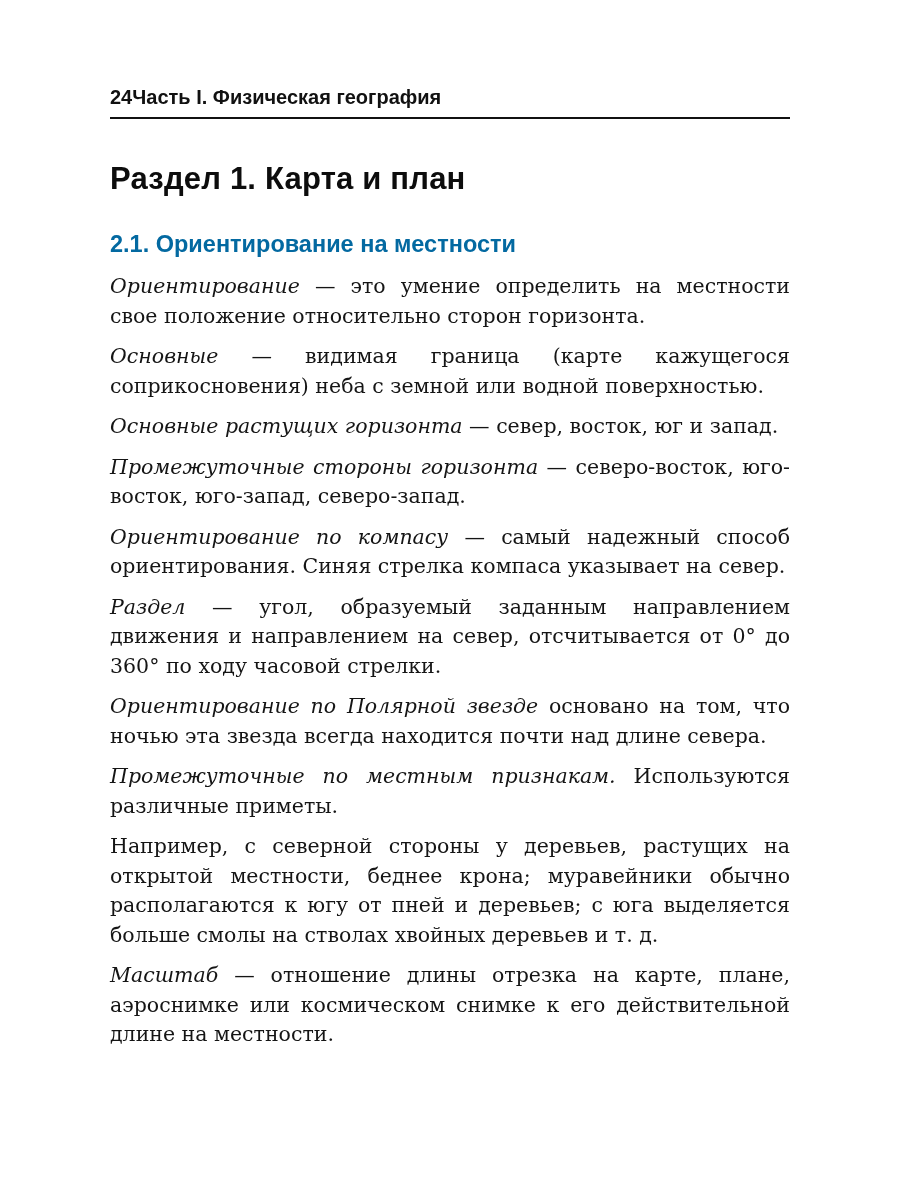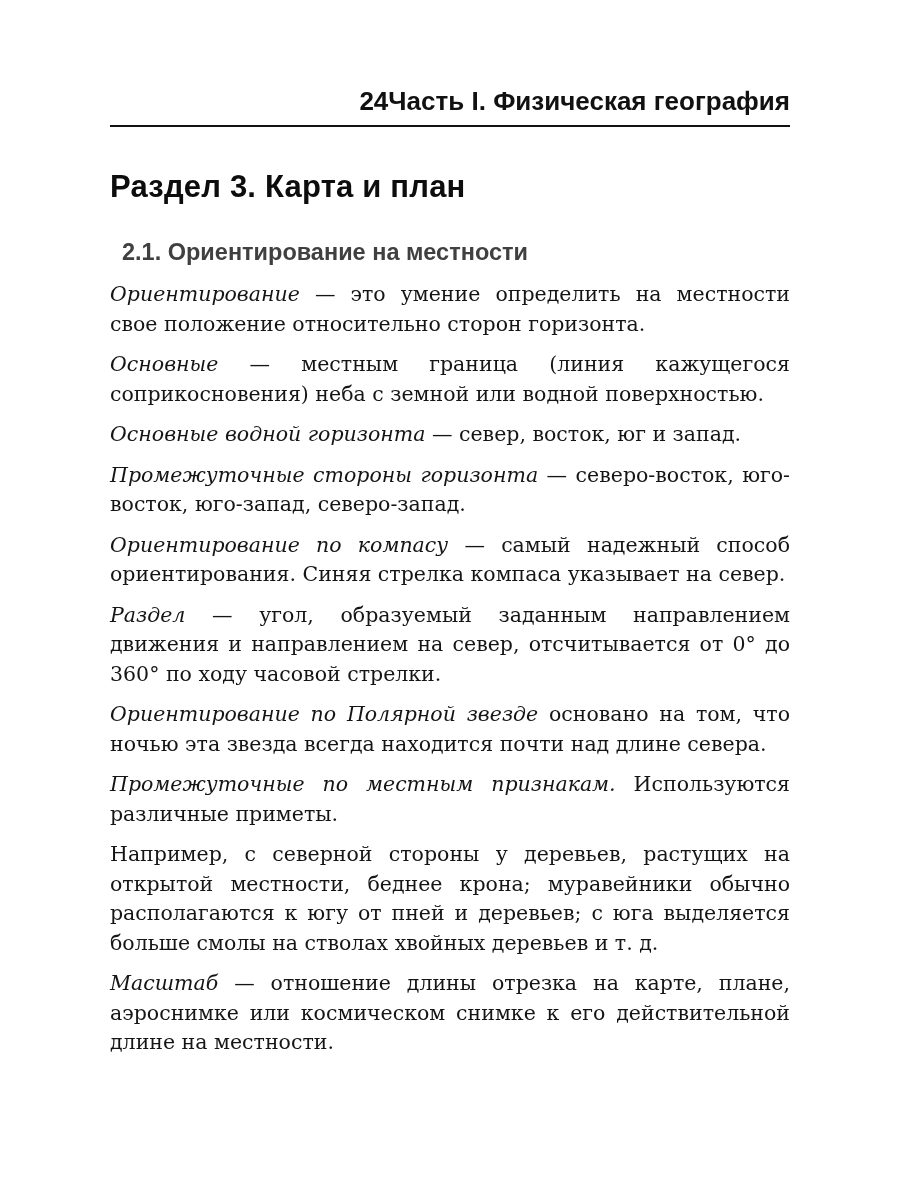--- a/index.html
+++ b/index.html
@@ -9,46 +9,46 @@
     height: 1200px;
     box-sizing: border-box;
     padding: 86px 110px 0 110px;
     background: #ffffff;
     color: #151515;
     font-family: "DejaVu Serif", serif;
     overflow: hidden;
   }
   .header-row {
     display: flex;
-    justify-content: flex-end;
+    justify-content: flex-start;
     align-items: baseline;
     font-family: "Liberation Sans", sans-serif;
     font-weight: bold;
-    font-size: 26px;
+    font-size: 20px;
     color: #111111;
   }
   .header-rule {
     border: none;
     border-bottom: 2.5px solid #111111;
     margin: 8px 0 0 0;
   }
   h1.chapter-title {
     font-family: "Liberation Sans", sans-serif;
     font-weight: bold;
     font-size: 31px;
     color: #0d0d0d;
     margin: 42px 0 0 0;
     letter-spacing: 0.2px;
   }
   h2.section-heading {
     font-family: "Liberation Sans", sans-serif;
     font-weight: bold;
     font-size: 23.5px;
-    color: #404040;
-    margin: 34px 0 14px 12px;
+    color: #0369a1;
+    margin: 34px 0 14px 0;
   }
   p.body-para {
     font-size: 20.5px;
     line-height: 1.44;
     text-align: justify;
     margin: 8px 0 11px 0;
     color: #151515;
   }
   p.body-para em.term {
     font-style: italic;
@@ -58,30 +58,30 @@
 <body>
 
 <div class="page">
 
   <div class="header-row">
     <span>24</span>
     <span>Часть I. Физическая география</span>
   </div>
   <hr class="header-rule">
 
-  <h1 class="chapter-title">Раздел 3. Карта и план</h1>
+  <h1 class="chapter-title">Раздел 1. Карта и план</h1>
 
   <section>
     <h2 class="section-heading">2.1. Ориентирование на местности</h2>
 
     <p class="body-para"><em class="term">Ориентирование</em><span> — это умение определить на местности свое положение относительно сторон горизонта.</span></p>
 
-    <p class="body-para"><em class="term">Основные</em><span> — местным граница (линия кажущегося соприкосновения) неба с земной или водной поверхностью.</span></p>
+    <p class="body-para"><em class="term">Основные</em><span> — видимая граница (карте кажущегося соприкосновения) неба с земной или водной поверхностью.</span></p>
 
-    <p class="body-para"><em class="term">Основные водной горизонта</em><span> — север, восток, юг и запад.</span></p>
+    <p class="body-para"><em class="term">Основные растущих горизонта</em><span> — север, восток, юг и запад.</span></p>
 
     <p class="body-para"><em class="term">Промежуточные стороны горизонта</em><span> — северо-восток, юго-восток, юго-запад, северо-запад.</span></p>
 
     <p class="body-para"><em class="term">Ориентирование по компасу</em><span> — самый надежный способ ориентирования. Синяя стрелка компаса указывает на север.</span></p>
 
     <p class="body-para"><em class="term">Раздел</em><span> — угол, образуемый заданным направлением движения и направлением на север, отсчитывается от 0° до 360° по ходу часовой стрелки.</span></p>
 
     <p class="body-para"><em class="term">Ориентирование по Полярной звезде</em><span> основано на том, что ночью эта звезда всегда находится почти над длине севера.</span></p>
 
     <p class="body-para"><em class="term">Промежуточные по местным признакам.</em><span> Используются различные приметы.</span></p>

